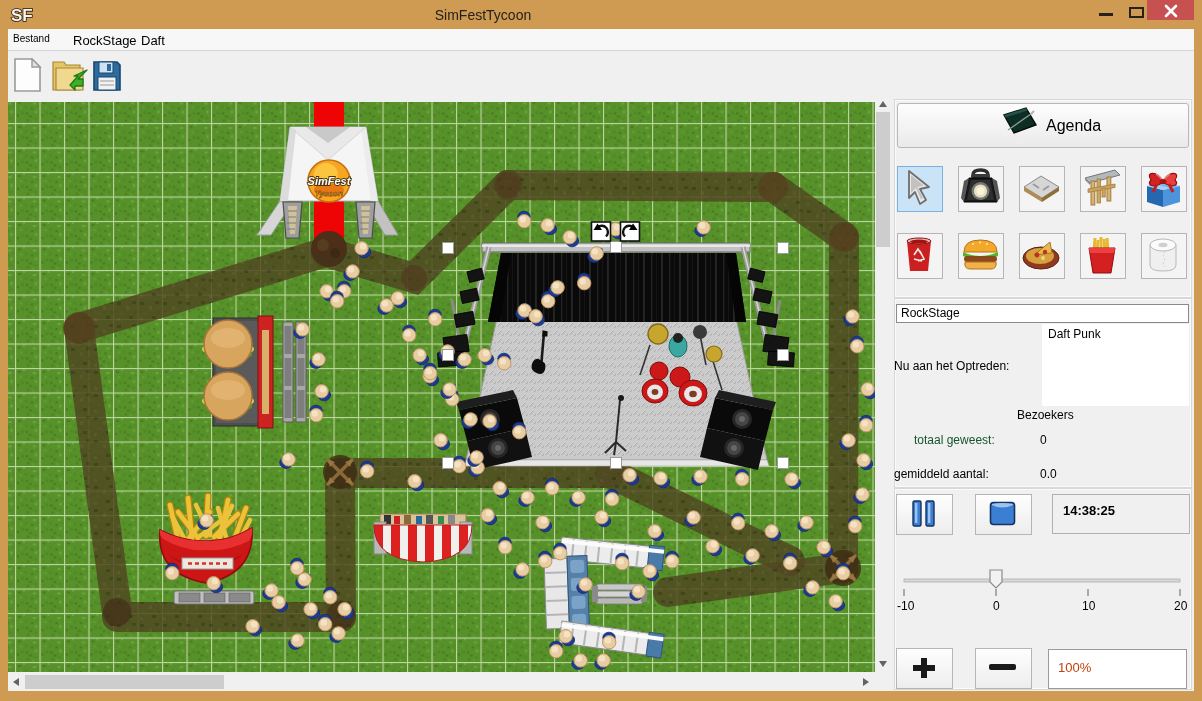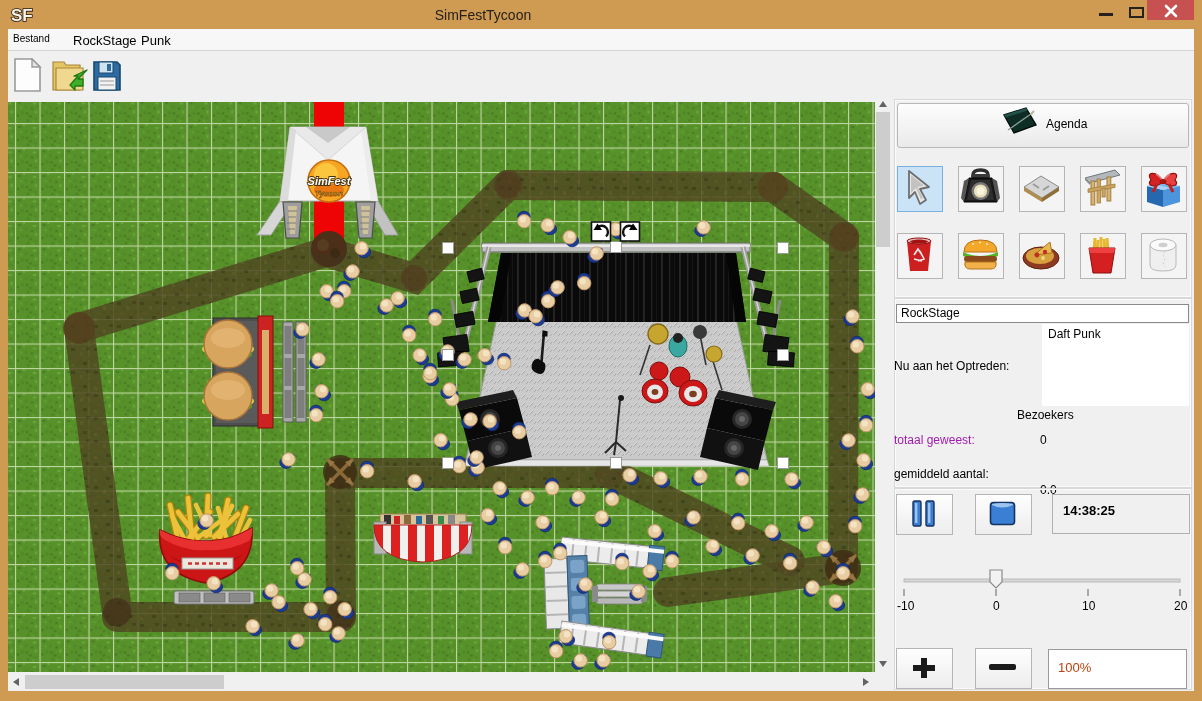--- a/index.html
+++ b/index.html
@@ -30,21 +30,21 @@
 <svg class="abs" style="left:1163px;top:4px;" width="16" height="14" viewBox="0 0 16 14">
   <path d="M3 2 L13 12 M13 2 L3 12" stroke="#ffffff" stroke-width="2.6" stroke-linecap="round"></path>
 </svg>
 
 <div class="abs" style="left:8px;top:29px;width:1186px;height:21px;background:#f7f7f7;border-bottom:1px solid #d5d5d5;"></div>
 
 <div class="abs" style="left:13px;top:33px;font-size:10px;color:#000;">Bestand</div>
 
 <div class="abs" style="left:73px;top:33px;font-size:13px;color:#000;">RockStage</div>
 
-<div class="abs" style="left:141px;top:33px;font-size:13px;color:#000;">Punk</div>
+<div class="abs" style="left:141px;top:33px;font-size:13px;color:#000;">Daft</div>
 
 <div class="abs" style="left:8px;top:51px;width:1186px;height:51px;background:#f0f0f0;"></div>
 
 <svg class="abs" style="left:13px;top:58px;" width="30" height="34" viewBox="0 0 30 34">
   <path d="M2 1 L19 1 L27 9 L27 33 L2 33 Z" fill="#fdfdfd" stroke="#9a9a9a" stroke-width="1.6"></path>
   <path d="M19 1 L19 9 L27 9 Z" fill="#e4e4e4" stroke="#9a9a9a" stroke-width="1.4"></path>
 </svg>
 
 <svg class="abs" style="left:50px;top:56px;" width="40" height="38" viewBox="0 0 40 38">
   <path d="M3 6 L14 6 L16 9 L30 9 L30 34 L3 34 Z" fill="#e6c565" stroke="#a8883a" stroke-width="1.2"></path>
@@ -630,21 +630,21 @@
 <div class="abs" style="left:897px;top:103px;width:290px;height:43px;background:linear-gradient(#fdfdfd,#eaeaea);border:1px solid #b8b8b8;border-radius:3px;"></div>
 
 <svg class="abs" style="left:998px;top:105px;" width="42" height="36" viewBox="0 0 42 36">
   <polygon points="6,10 28,3 38,20 16,28" fill="#0d2d25" stroke="#020a08" stroke-width="1.4"></polygon>
   <polygon points="6,10 28,3 29.5,5.5 7.5,12.5" fill="#24524a"></polygon>
   <polygon points="6,10 7.5,12.5 17.5,30.5 16,28" fill="#35635a"></polygon>
   <line x1="10" y1="25" x2="33" y2="9" stroke="#8a9a94" stroke-width="1.4"></line>
   <line x1="33" y1="9" x2="36" y2="6" stroke="#b8b0a0" stroke-width="2"></line>
 </svg>
 
-<div class="abs" style="left:1046px;top:117px;font-size:12px;color:#000;">Agenda</div>
+<div class="abs" style="left:1046px;top:117px;font-size:16px;color:#000;">Agenda</div>
 
 <div class="abs" style="left:897px;top:166px;width:44px;height:44px;background:#cbe3f7;border:1px solid #7ab0e0;"></div>
 <svg class="abs" style="left:905px;top:170px;" width="30" height="36" viewBox="0 0 30 36">
   <path d="M4 1 L24 17 L15 19 L21 30 L15 34 L10 22 L4 28 Z" fill="#e8e8e8" stroke="#6e6e6e" stroke-width="1.8" stroke-linejoin="round"></path>
   <path d="M6 5 L19 15.5 L12.5 17 L18 28 L16 29.5 L11 18 L6 23 Z" fill="#c2c2c2"></path>
 </svg>
 
 <div class="abs" style="left:958px;top:166px;width:44px;height:44px;background:#f4f4f4;border:1px solid #b5b5b5;"></div>
 <svg class="abs" style="left:961px;top:168px;" width="39" height="40" viewBox="0 0 39 40">
   <path d="M12 7 Q12 2 19.5 2 Q27 2 27 7" stroke="#2e2e2e" stroke-width="3.4" fill="none"></path>
@@ -747,25 +747,25 @@
 <div class="abs" style="left:901px;top:306px;font-size:12px;color:#000;">RockStage</div>
 
 <div class="abs" style="left:1042px;top:324px;width:147px;height:82px;background:#fff;"></div>
 
 <div class="abs" style="left:1048px;top:327px;font-size:12px;color:#000000;">Daft Punk</div>
 
 <div class="abs" style="left:894px;top:359px;font-size:12px;color:#000;">Nu aan het Optreden:</div>
 
 <div class="abs" style="left:1017px;top:408px;font-size:12px;color:#000;">Bezoekers</div>
 
-<div class="abs" style="left:894px;top:433px;font-size:12px;color:#a21caf;">totaal geweest:</div>
+<div class="abs" style="left:894px;top:433px;font-size:12px;color:#14532d;padding-left:20px;">totaal geweest:</div>
 <div class="abs" style="left:1040px;top:433px;font-size:12px;color:#000;">0</div>
 
 <div class="abs" style="left:894px;top:467px;font-size:12px;color:#000;">gemiddeld aantal:</div>
-<div class="abs" style="left:1040px;top:467px;font-size:12px;color:#000;margin-top:16px;">0.0</div>
+<div class="abs" style="left:1040px;top:467px;font-size:12px;color:#000;">0.0</div>
 
 <div class="abs" style="left:894px;top:488px;width:296px;height:200px;border:1px solid #d8d8d8;box-shadow:inset 0 0 0 1px #fbfbfb;"></div>
 
 <div class="abs" style="left:896px;top:494px;width:55px;height:39px;background:linear-gradient(#fefefe,#ededed);border:1px solid #b5b5b5;"></div>
 <svg class="abs" style="left:911px;top:500px;" width="26" height="27" viewBox="0 0 26 27">
   <rect x="2" y="1" width="8" height="25" rx="1.5" fill="#3b7fd4" stroke="#16325e" stroke-width="1.4"></rect>
   <rect x="15" y="1" width="8" height="25" rx="1.5" fill="#3b7fd4" stroke="#16325e" stroke-width="1.4"></rect>
   <rect x="4" y="3" width="2.4" height="20" fill="#9cc4ee"></rect>
   <rect x="17" y="3" width="2.4" height="20" fill="#9cc4ee"></rect>
 </svg>

